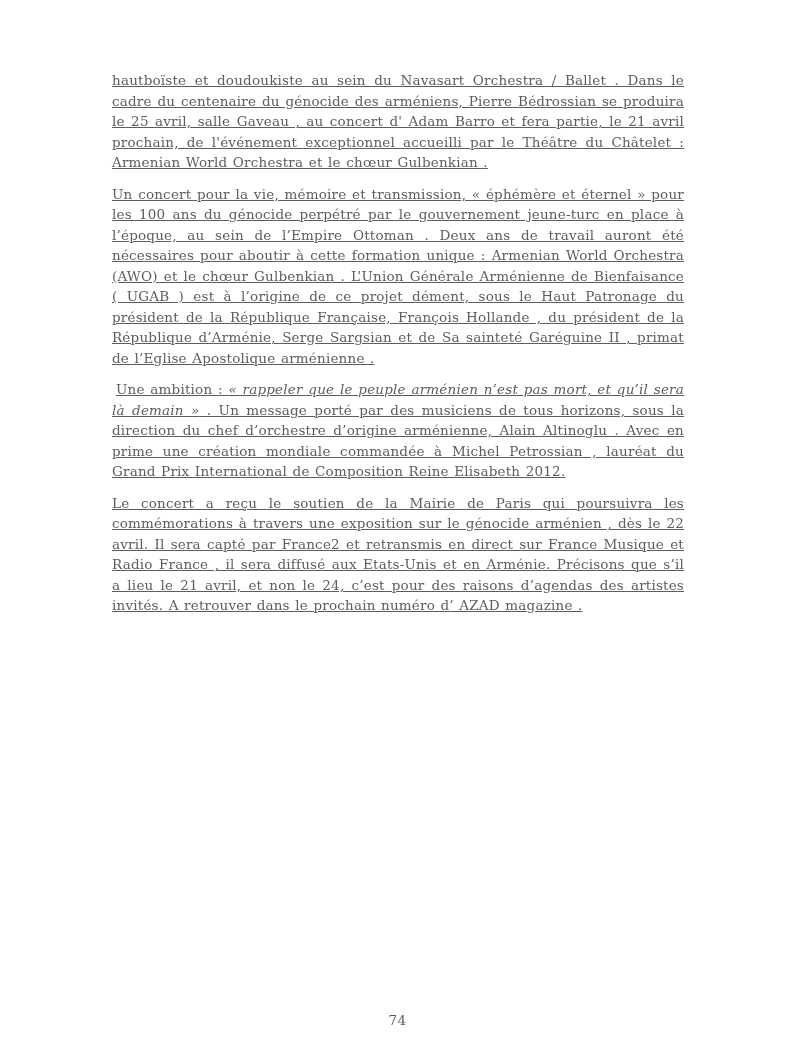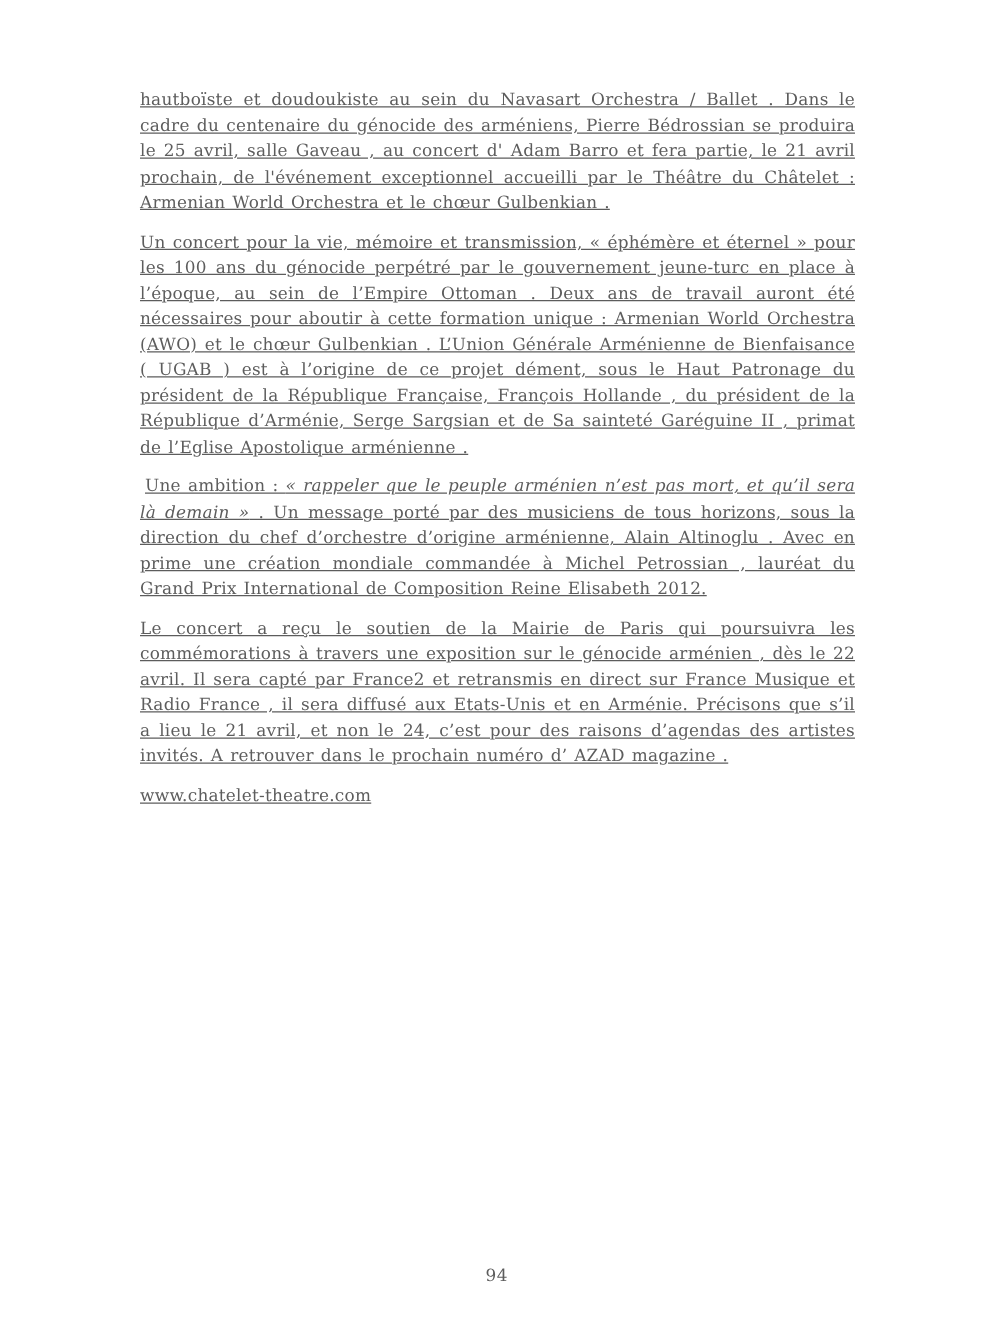--- a/index.html
+++ b/index.html
@@ -69,21 +69,20 @@
   <main class="text-block">
 
     <p>hautboïste et doudoukiste au sein du Navasart Orchestra / Ballet . Dans le cadre du centenaire du génocide des arméniens, Pierre Bédrossian se produira le 25 avril, salle Gaveau , au concert d' Adam Barro et fera partie, le 21 avril prochain, de l'événement exceptionnel accueilli par le Théâtre du Châtelet : Armenian World Orchestra et le chœur Gulbenkian .</p>
 
     <p>Un concert pour la vie, mémoire et transmission, « éphémère et éternel » pour les 100 ans du génocide perpétré par le gouvernement jeune-turc en place à l’époque, au sein de l’Empire Ottoman . Deux ans de travail auront été nécessaires pour aboutir à cette formation unique : Armenian World Orchestra (AWO) et le chœur Gulbenkian . L’Union Générale Arménienne de Bienfaisance ( UGAB ) est à l’origine de ce projet dément, sous le Haut Patronage du président de la République Française, François Hollande , du président de la République d’Arménie, Serge Sargsian et de Sa sainteté Garéguine II , primat de l’Eglise Apostolique arménienne .</p>
 
     <p class="indent-small"><span>Une ambition : </span><span class="quote-italic">« rappeler que le peuple arménien n’est pas mort, et qu’il sera là demain »</span><span> . Un message porté par des musiciens de tous horizons, sous la direction du chef d’orchestre d’origine arménienne, Alain Altinoglu . Avec en prime une création mondiale commandée à Michel Petrossian , lauréat du Grand Prix International de Composition Reine Elisabeth 2012.</span></p>
 
     <p>Le concert a reçu le soutien de la Mairie de Paris qui poursuivra les commémorations à travers une exposition sur le génocide arménien , dès le 22 avril. Il sera capté par France2 et retransmis en direct sur France Musique et Radio France , il sera diffusé aux Etats-Unis et en Arménie. Précisons que s’il a lieu le 21 avril, et non le 24, c’est pour des raisons d’agendas des artistes invités. A retrouver dans le prochain numéro d’ AZAD magazine .</p>
 
-    <p class="url-line">www.chatelet-theatre.com</p>
 
   </main>
 
   <footer class="page-footer">
-    <span class="page-number">94</span>
+    <span class="page-number">74</span>
   </footer>
 
 </div>
 
 </body></html>

